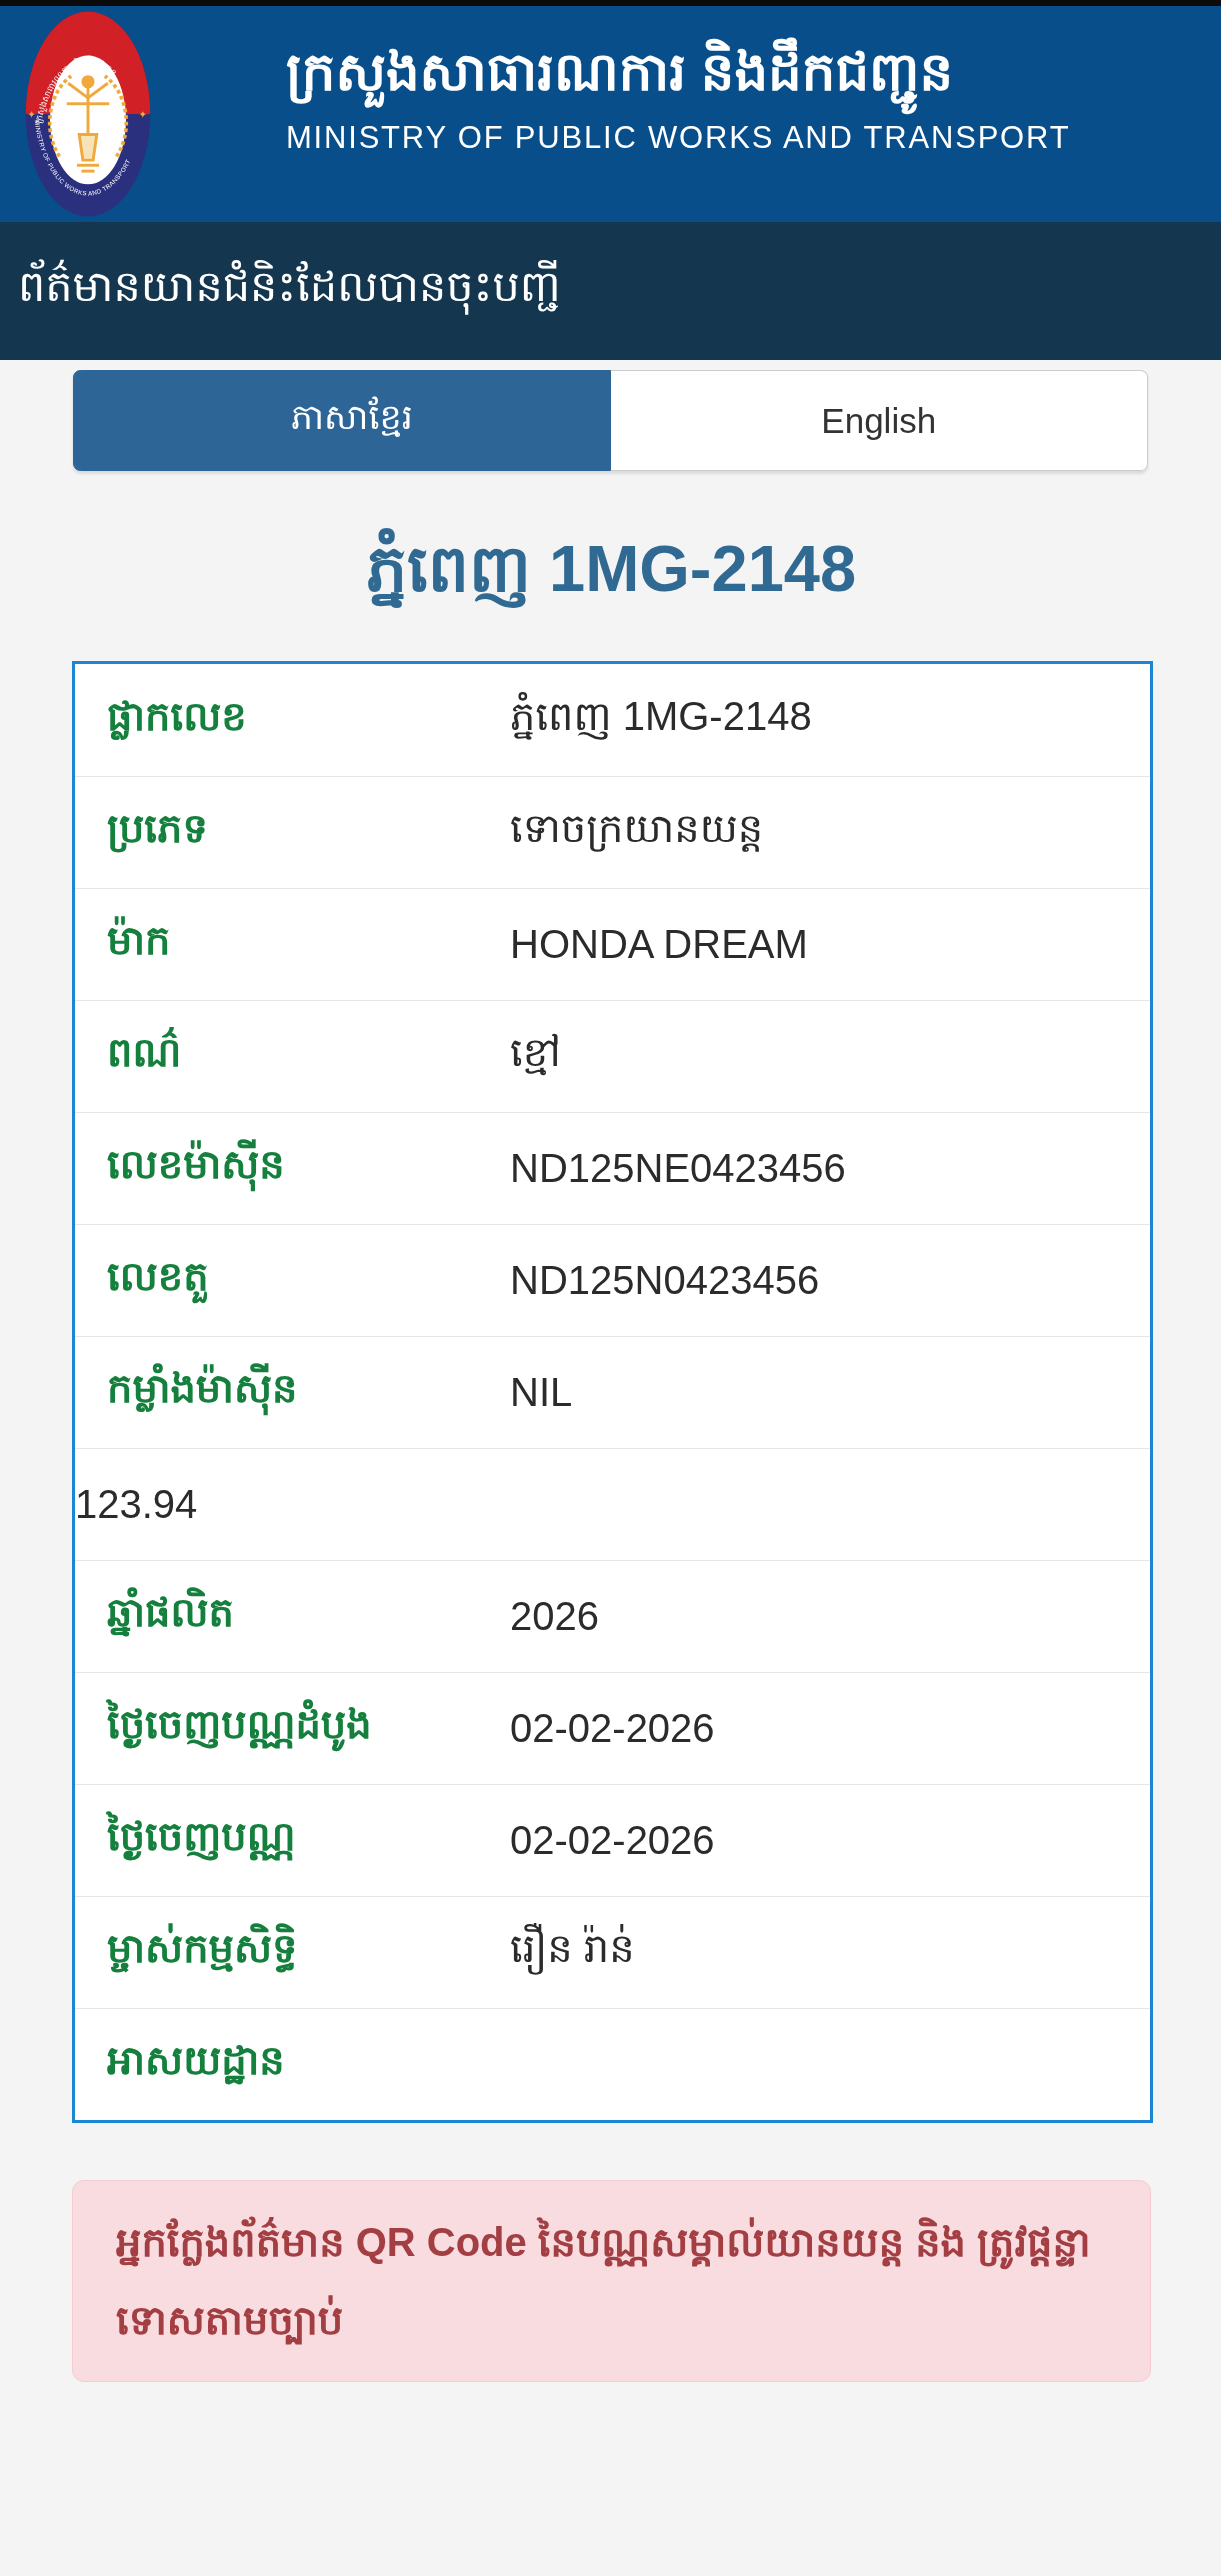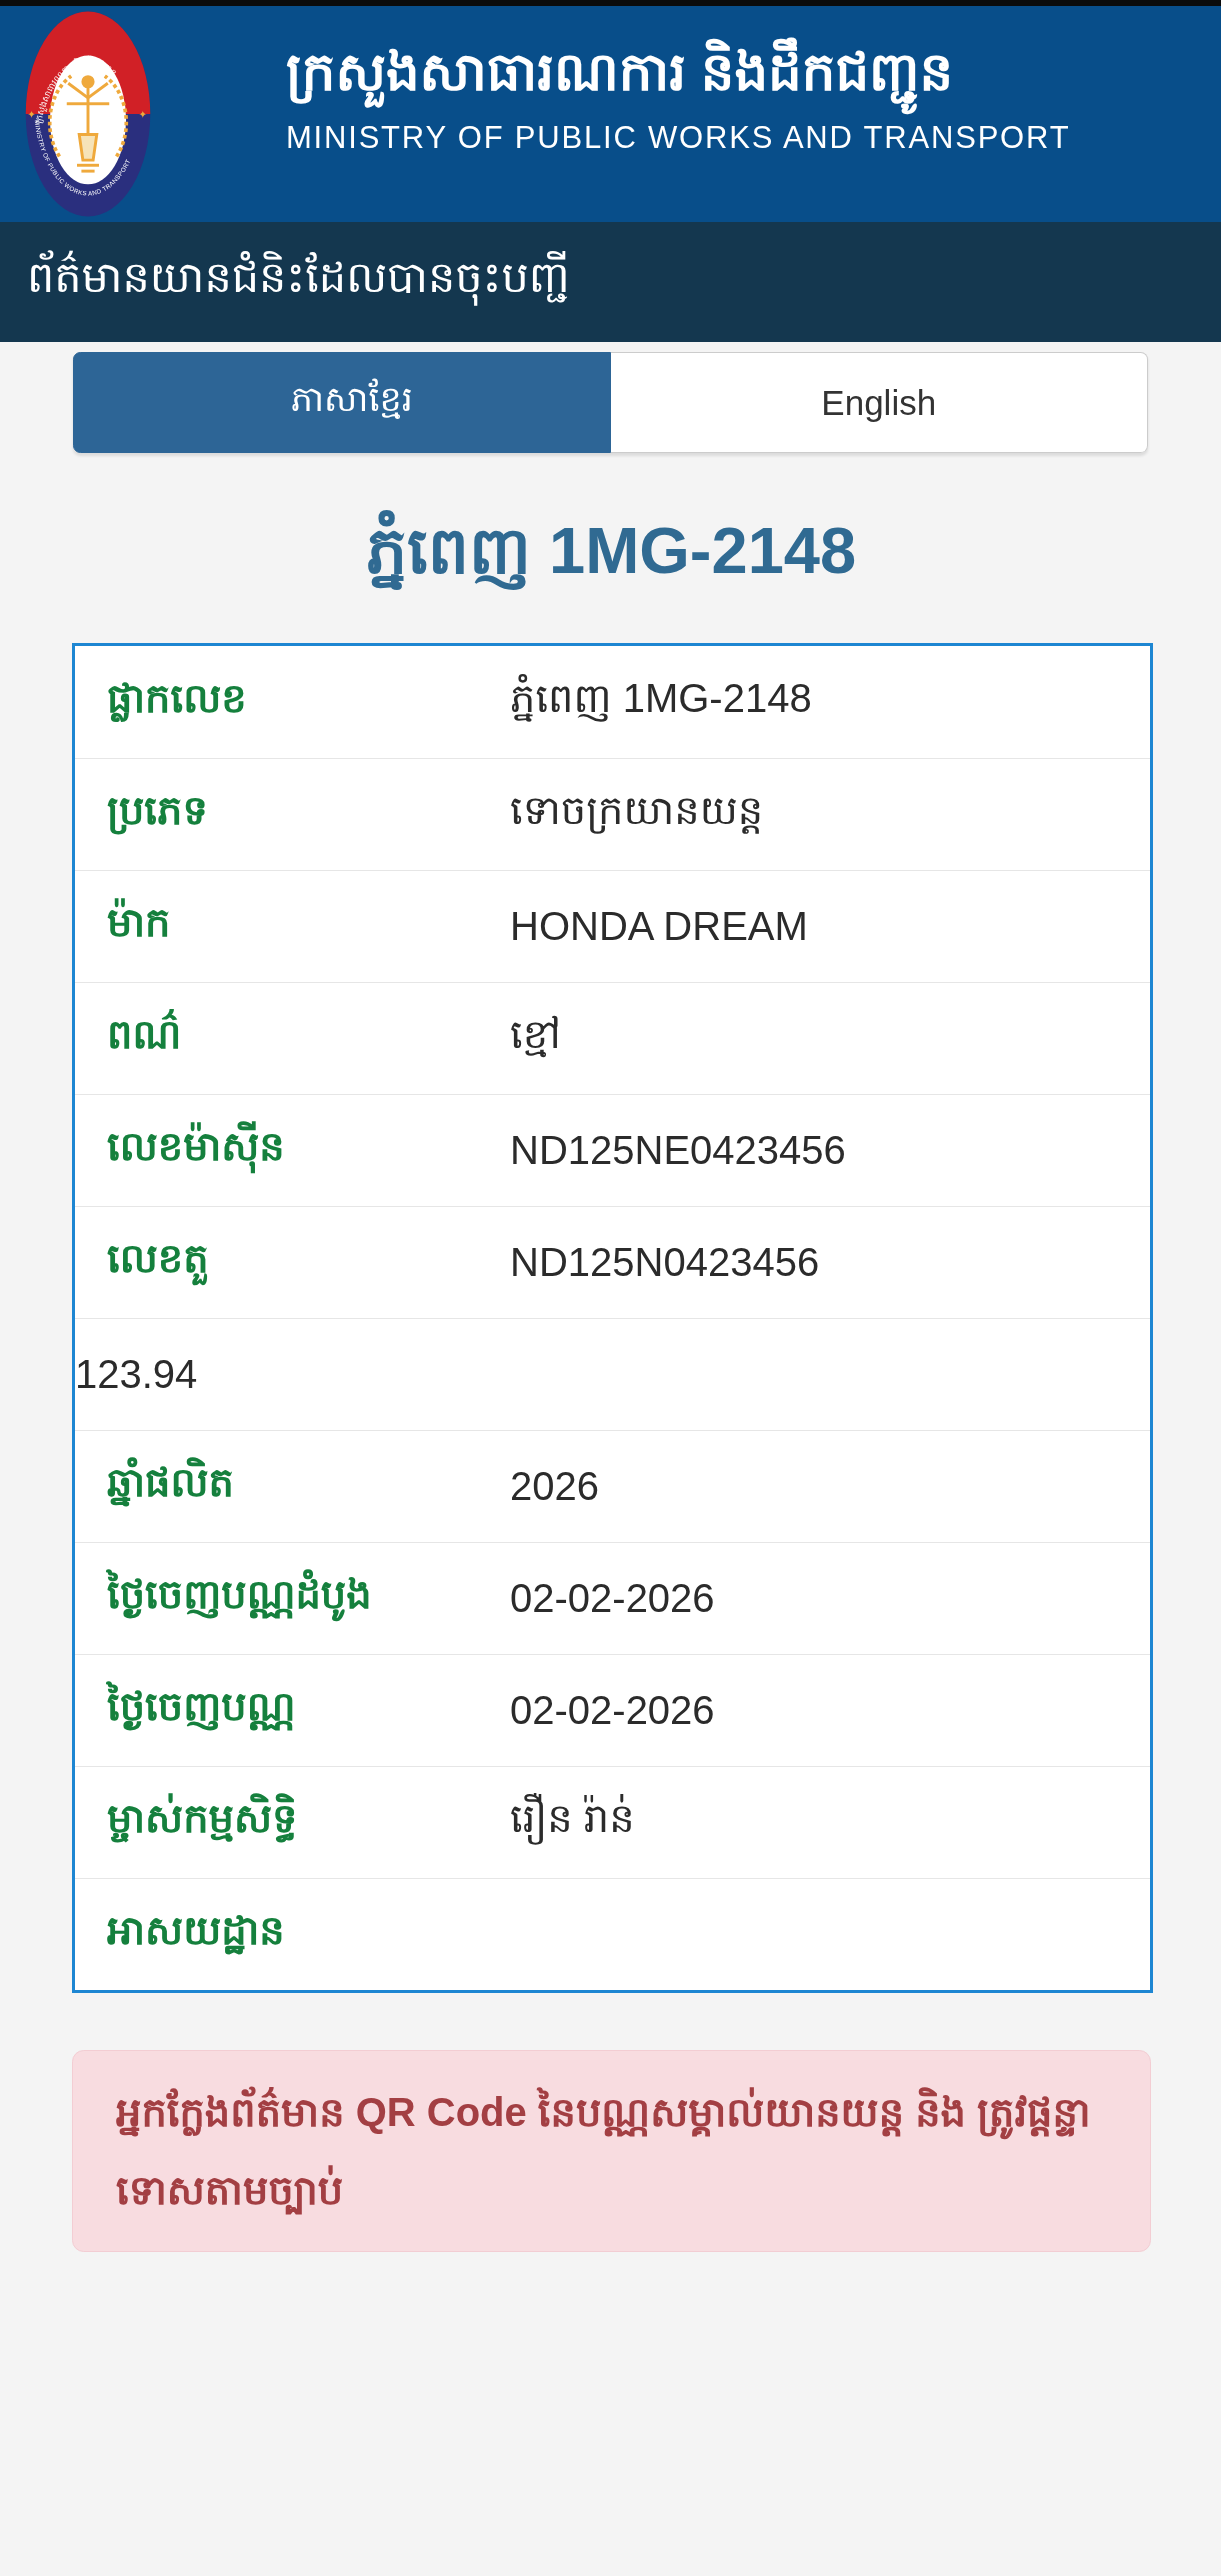--- a/index.html
+++ b/index.html
@@ -8,21 +8,21 @@
   .page { position:relative; width:1222px; height:2576px; background:#f4f4f4; overflow:hidden; }
 
   .top-strip { height:5.9px; background:#0b0b0b; }
 
   header.app-header { position:relative; height:216px; background:#084e8a; }
   .logo { position:absolute; left:24px; top:3.7px; width:128px; height:208px; }
   .header-text { position:absolute; left:286px; top:25px; }
   .ministry-khmer { color:#ffffff; font-size:53px; font-weight:bold; line-height:1.55; white-space:nowrap; }
   .ministry-english { color:#ffffff; font-size:31px; font-weight:400; letter-spacing:1.8px; margin-top:7.3px; white-space:nowrap; }
 
-  .banner { height:120px; background:#14374f; display:flex; align-items:center; padding-left:27px; }
+  .banner { height:138px; background:#14374f; display:flex; align-items:center; padding-left:18px; }
   .banner-text { color:#ffffff; font-size:43px; font-weight:500; }
 
   .tabs { display:flex; margin:10.3px 74px 0 73px; height:101px;
           border-radius:7.3px; box-shadow:0 2.2px 2.9px rgba(0,0,0,0.10); }
   .tab { flex:1 1 50%; font-size:35px; display:flex; align-items:center; justify-content:center;
          cursor:pointer; border:0.7px solid #cccccc; background:#ffffff; color:#333333;
          font-family:inherit; }
   .tab.active { background:#2d6596; border:0.7px solid #2d6596; color:#ffffff;padding-left:20px; }
   .tab:first-child { border-radius:7.3px 0 0 7.3px; }
   .tab:last-child { border-radius:0 7.3px 7.3px 0; border-left:none; }
@@ -122,20 +122,24 @@
         </div>
         <div class="vrow">
           <div class="vlabel">លេខម៉ាស៊ីន</div>
           <div class="vvalue">ND125NE0423456</div>
         </div>
         <div class="vrow">
           <div class="vlabel">លេខតួ</div>
           <div class="vvalue">ND125N0423456</div>
         </div>
         <div class="vrow">
+          <div class="vlabel">កម្លាំងម៉ាស៊ីន</div>
+          <div class="vvalue">NIL</div>
+        </div>
+        <div class="vrow">
           <div class="vvalue">123.94</div>
         </div>
         <div class="vrow">
           <div class="vlabel">ឆ្នាំផលិត</div>
           <div class="vvalue">2026</div>
         </div>
         <div class="vrow">
           <div class="vlabel">ថ្ងៃចេញបណ្ណដំបូង</div>
           <div class="vvalue">02-02-2026</div>
         </div>

